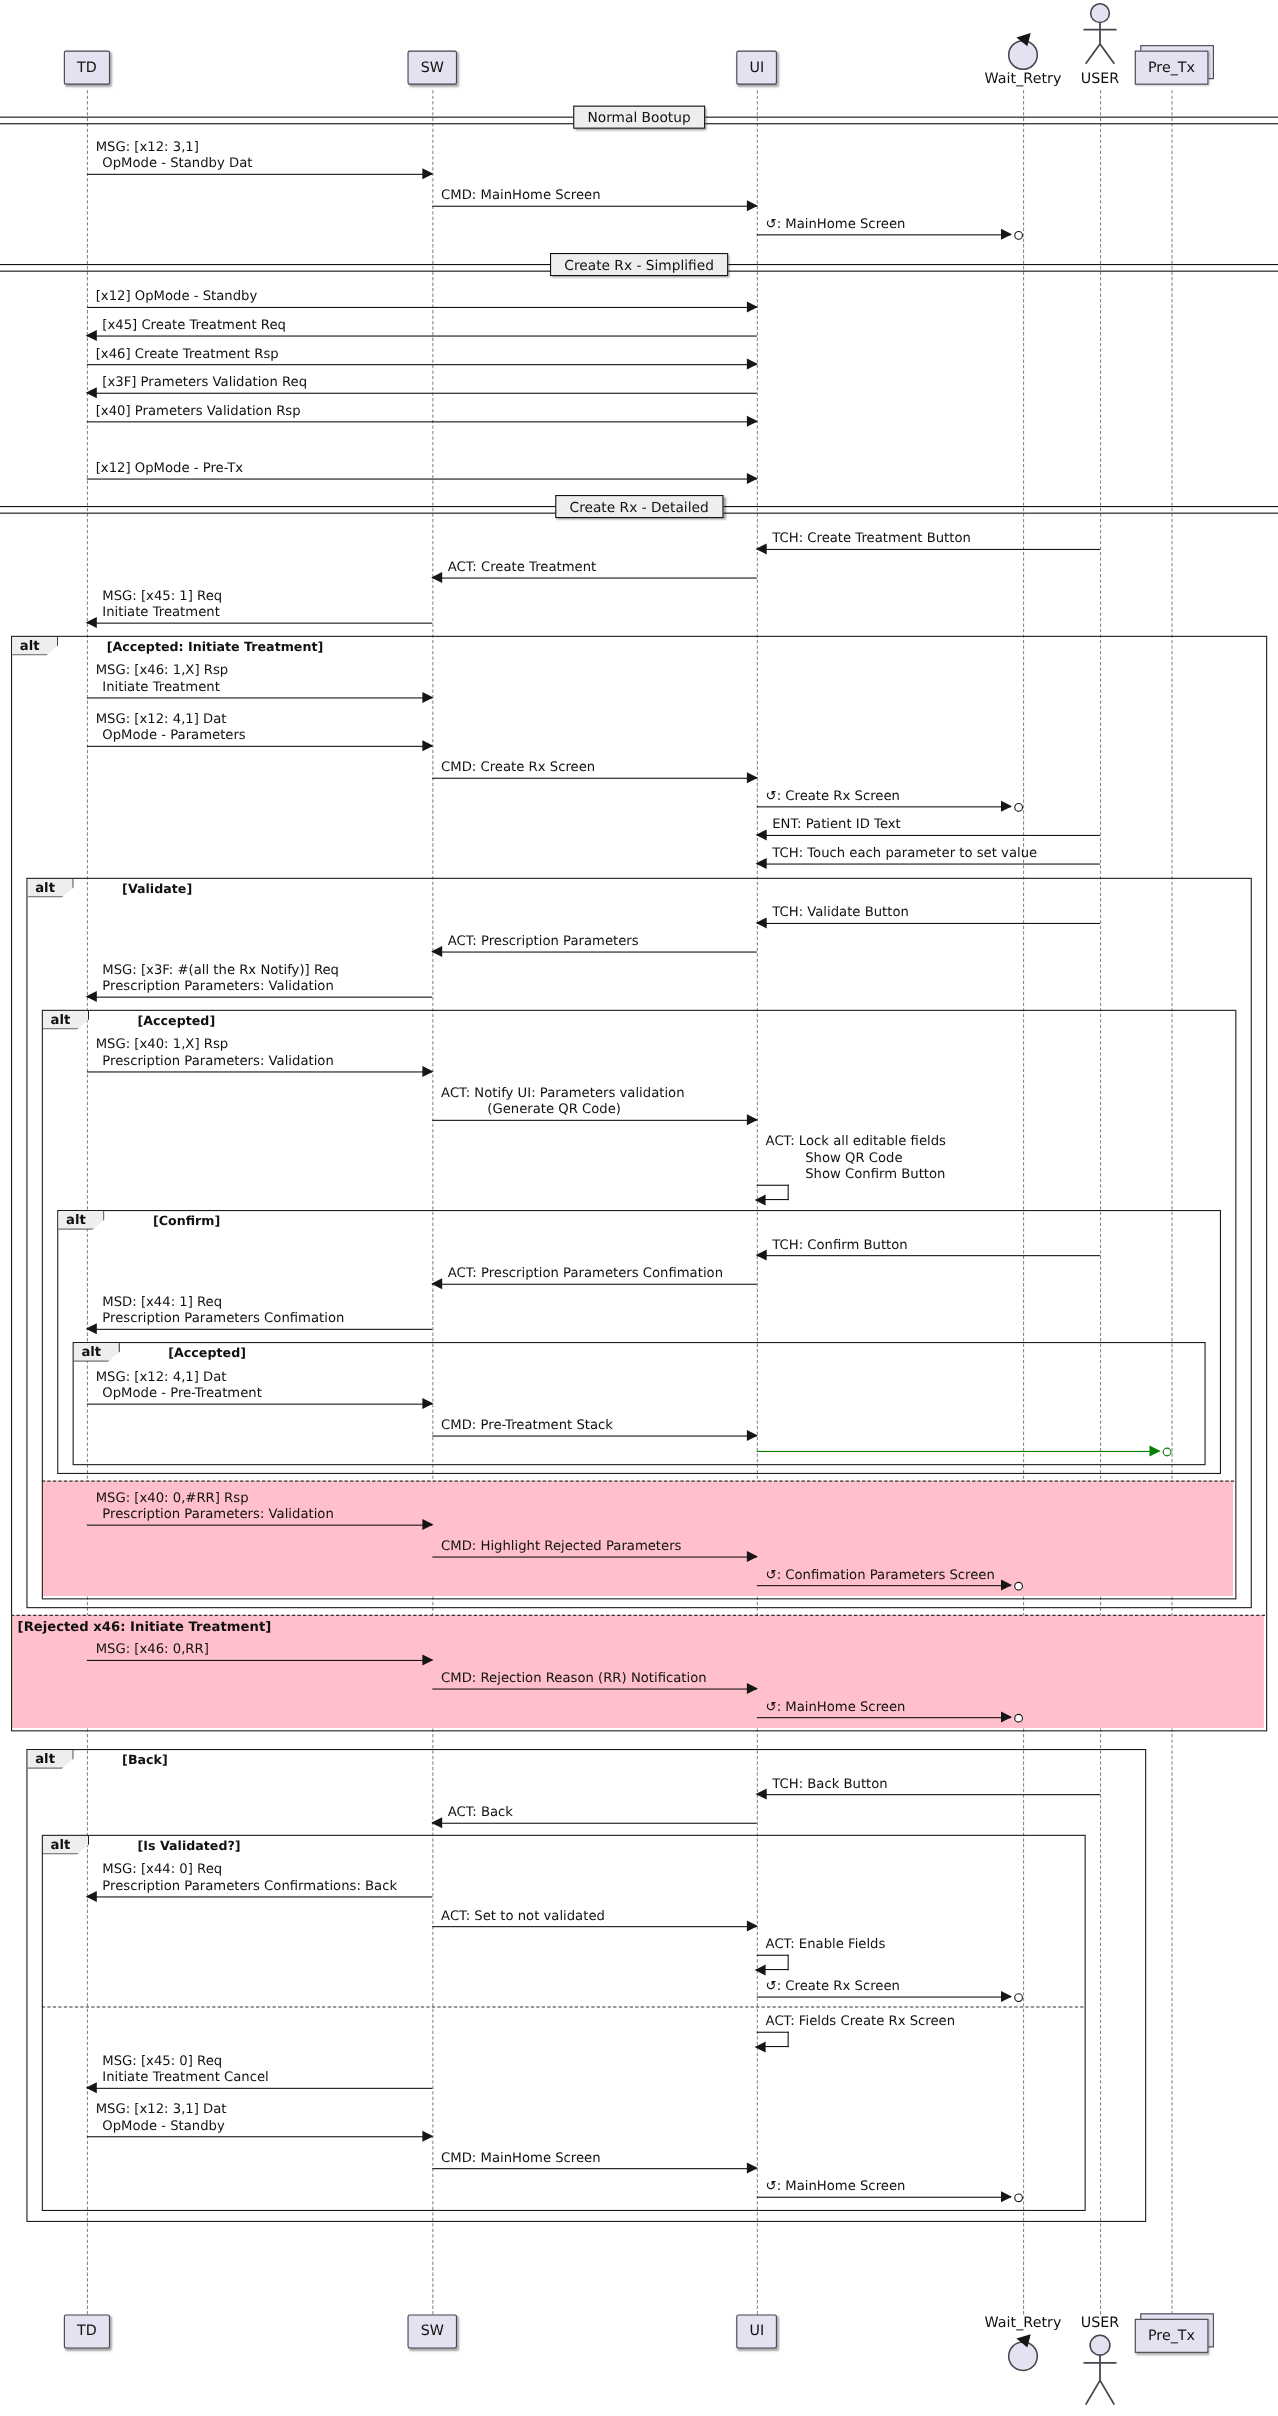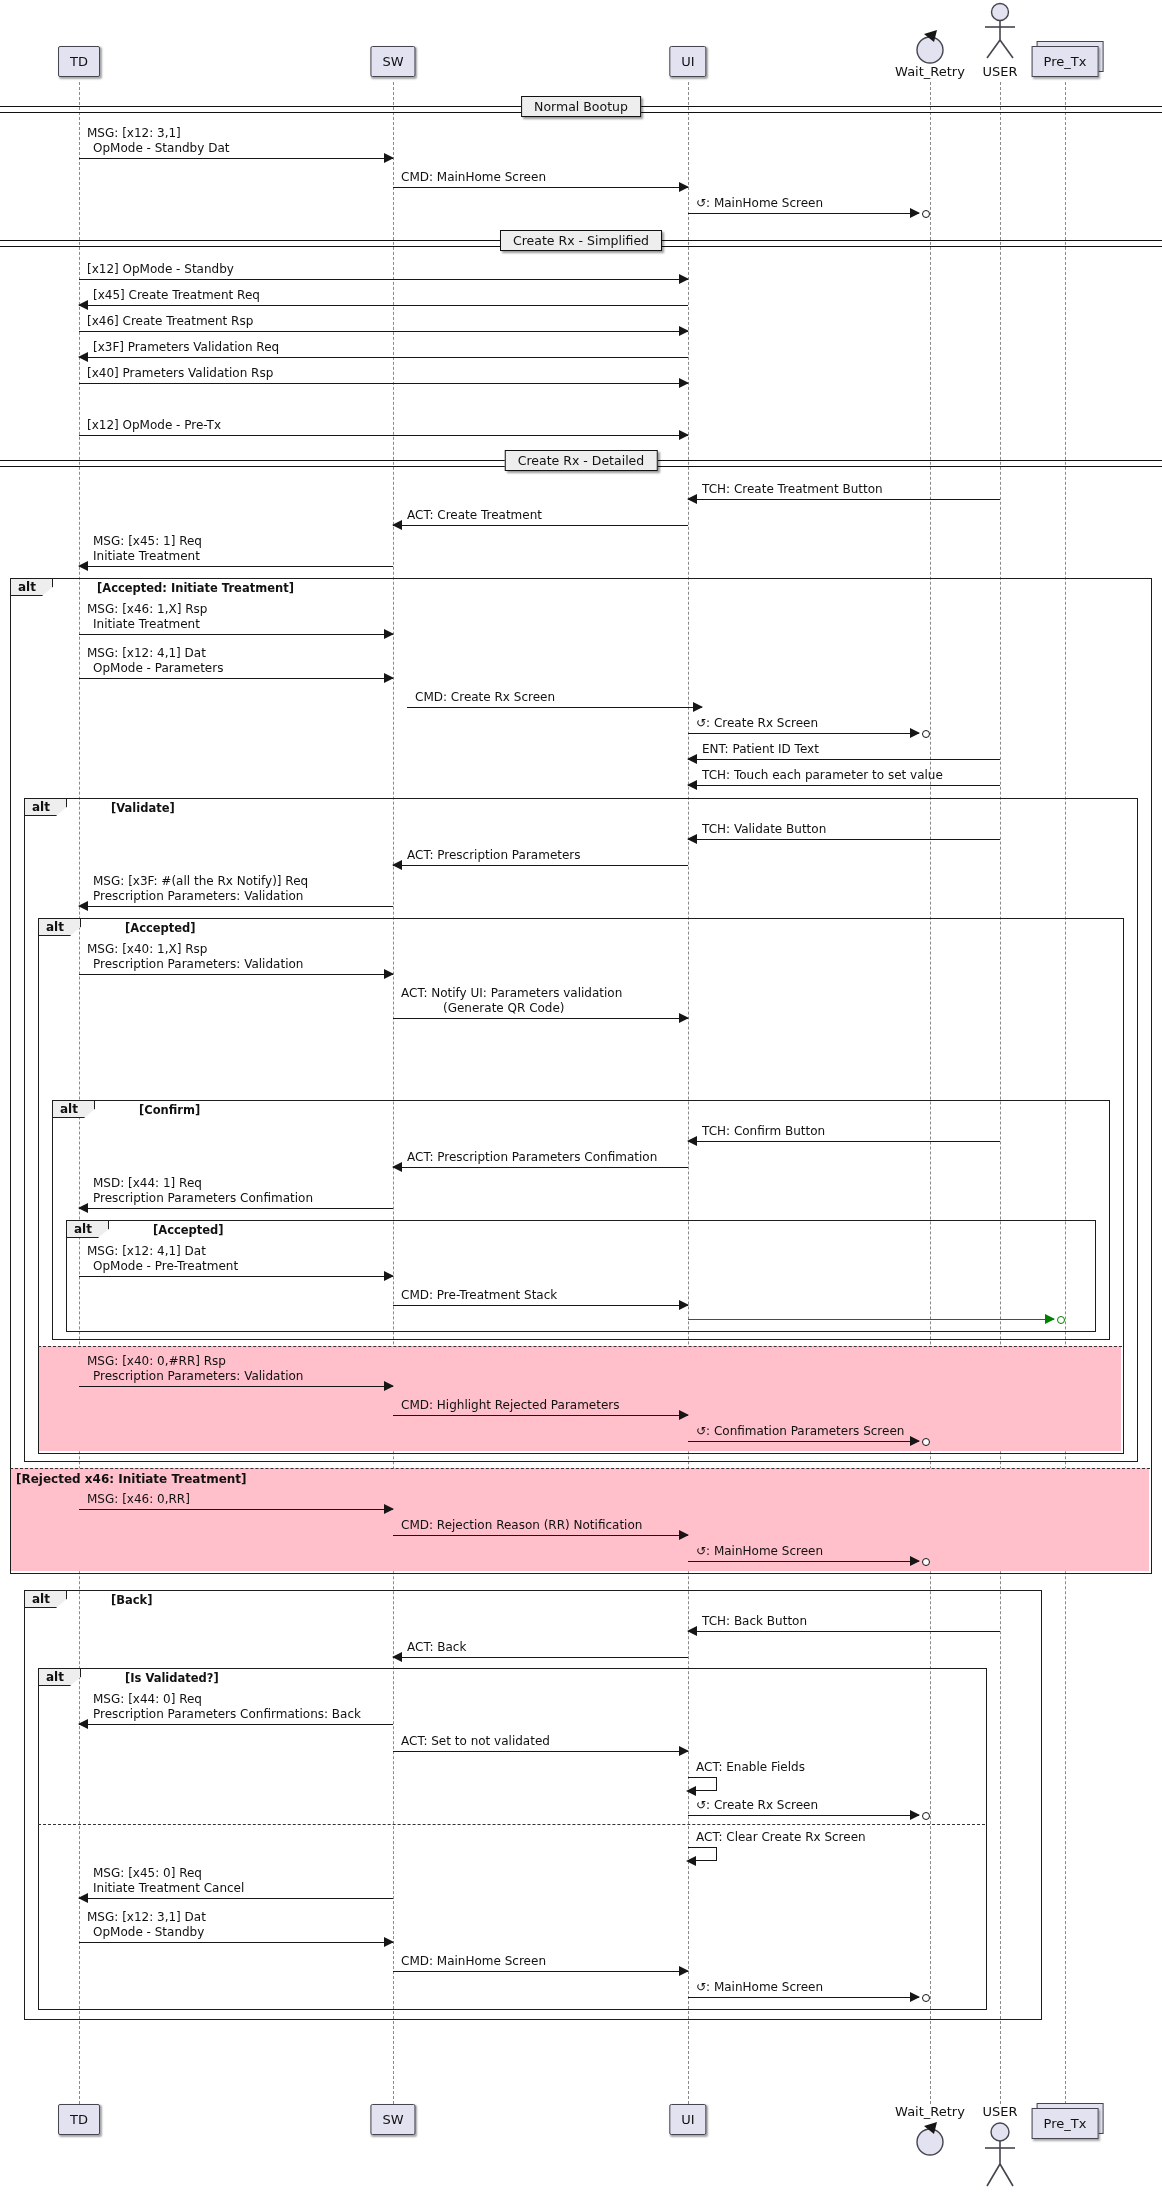--- a/index.html
+++ b/index.html
@@ -189,21 +189,21 @@
   <div class="msg" style="left:79px;top:602px;width:314px">
     <div class="lbl">MSG: [x46: 1,X] Rsp</div>
     <div class="lbl ind">Initiate Treatment</div>
     <div class="arr right"></div>
   </div>
   <div class="msg" style="left:79px;top:646px;width:314px">
     <div class="lbl">MSG: [x12: 4,1] Dat</div>
     <div class="lbl ind">OpMode - Parameters</div>
     <div class="arr right"></div>
   </div>
-  <div class="msg" style="left:407px;top:690px;width:295px">
+  <div class="msg" style="left:393px;top:690px;width:295px">
     <div class="lbl">CMD: Create Rx Screen</div>
     <div class="arr right"></div>
   </div>
   <div class="msg" style="left:688px;top:716px;width:242px">
     <div class="lbl">↺: Create Rx Screen</div>
     <div class="arr right circ">
         <span class="dot"></span>
       </div>
   </div>
   <div class="msg" style="left:688px;top:742px;width:312px">
@@ -232,20 +232,26 @@
   <div class="msg" style="left:79px;top:942px;width:314px">
     <div class="lbl">MSG: [x40: 1,X] Rsp</div>
     <div class="lbl ind">Prescription Parameters: Validation</div>
     <div class="arr right"></div>
   </div>
   <div class="msg" style="left:393px;top:986px;width:295px">
     <div class="lbl">ACT: Notify UI: Parameters validation</div>
     <div class="lbl" style="padding-left:50px">(Generate QR Code)</div>
     <div class="arr right"></div>
   </div>
+  <div class="self" style="left:688px;top:1030px">
+    <div class="lbl">ACT: Lock all editable fields</div>
+    <div class="lbl" style="padding-left:44px">Show QR Code</div>
+    <div class="lbl" style="padding-left:44px">Show Confirm Button</div>
+    <div class="loop"></div>
+  </div>
 
   <div class="msg" style="left:688px;top:1124px;width:312px">
     <div class="lbl ind">TCH: Confirm Button</div>
     <div class="arr left"></div>
   </div>
   <div class="msg" style="left:393px;top:1150px;width:295px">
     <div class="lbl ind">ACT: Prescription Parameters Confimation</div>
     <div class="arr left"></div>
   </div>
   <div class="msg" style="left:79px;top:1176px;width:314px">
@@ -323,21 +329,21 @@
     <div class="loop"></div>
   </div>
   <div class="msg" style="left:688px;top:1798px;width:242px">
     <div class="lbl">↺: Create Rx Screen</div>
     <div class="arr right circ">
         <span class="dot"></span>
       </div>
   </div>
 
   <div class="self" style="left:688px;top:1830px">
-    <div class="lbl">ACT: Clear Create Rx Screen</div>
+    <div class="lbl">ACT: Fields Create Rx Screen</div>
     <div class="loop"></div>
   </div>
   <div class="msg" style="left:79px;top:1866px;width:314px">
     <div class="lbl ind">MSG: [x45: 0] Req</div>
     <div class="lbl ind">Initiate Treatment Cancel</div>
     <div class="arr left"></div>
   </div>
   <div class="msg" style="left:79px;top:1910px;width:314px">
     <div class="lbl">MSG: [x12: 3,1] Dat</div>
     <div class="lbl ind">OpMode - Standby</div>

